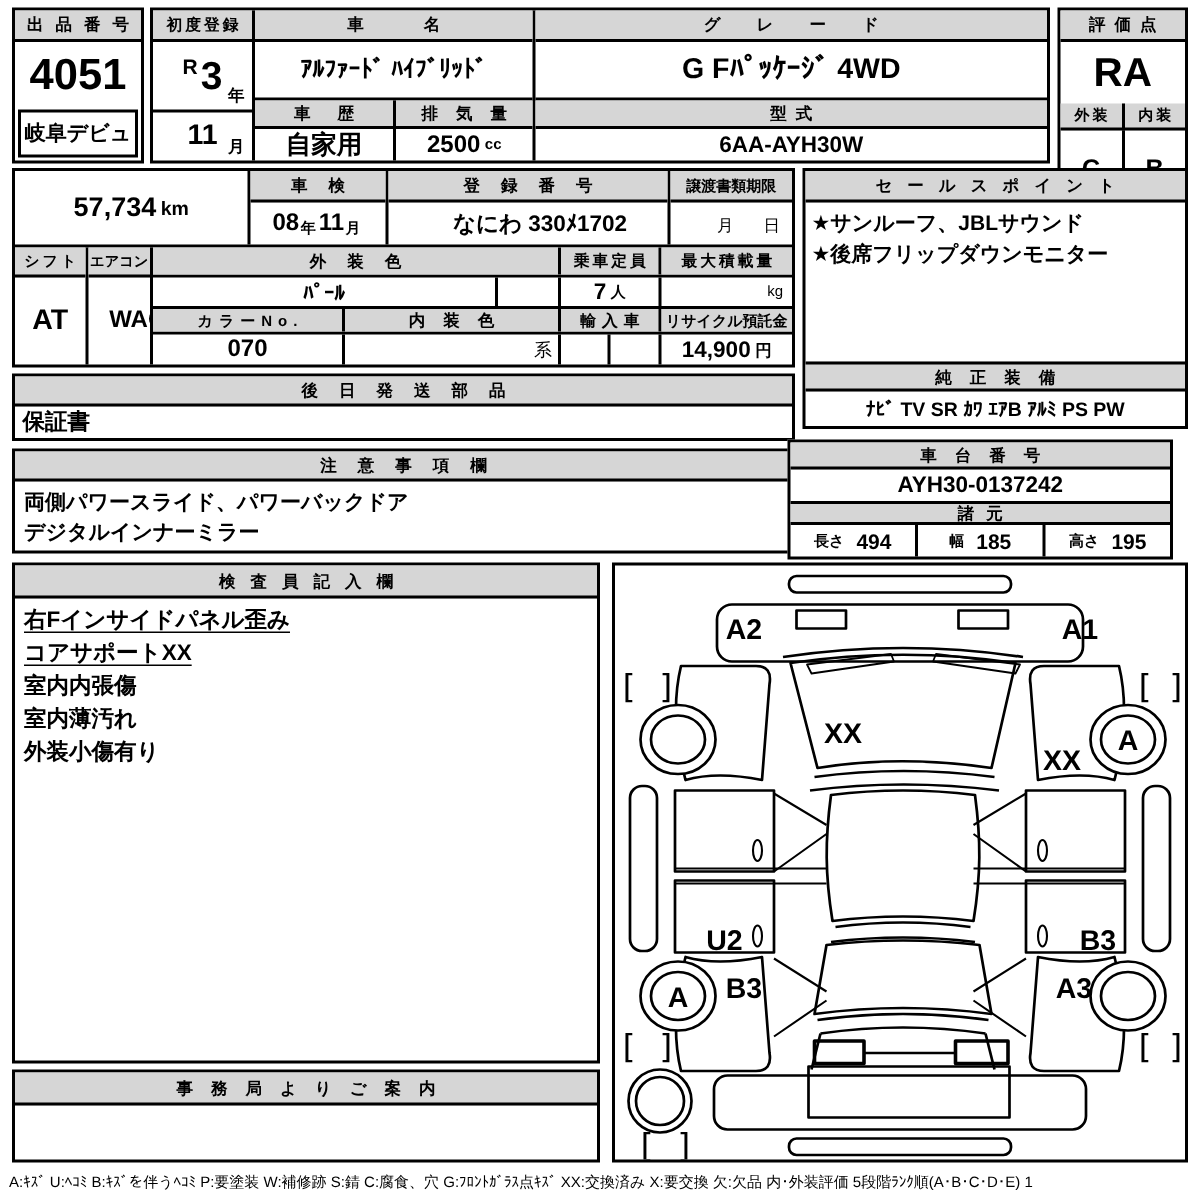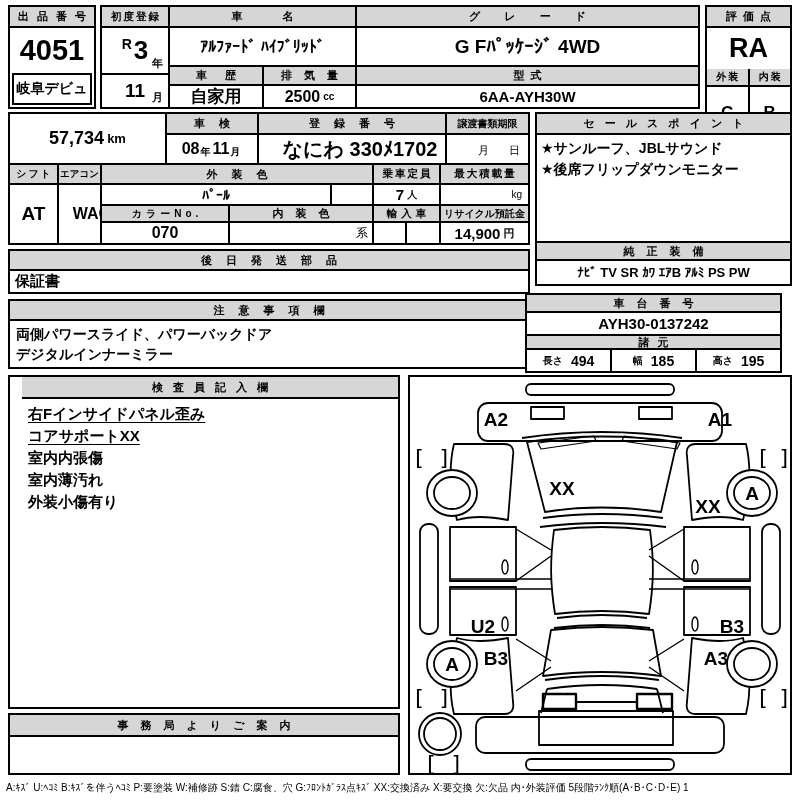--- a/index.html
+++ b/index.html
@@ -51,21 +51,21 @@
   .gradeval { font-size:19px; font-weight:700; }
 
   #b-rating { left:705px; top:5px; width:87px; height:136px; }
   .score { font-size:27px; font-weight:700; height:41px; }
   .cb { font-size:17px; font-weight:700; }
 
   #b-status { left:8px; top:112px; width:522px; height:133px; }
   .mileage { font-size:18px; font-weight:700; }
   .shaken-n { font-size:16px; font-weight:700; }
   .shaken-u { font-size:10px; font-weight:600; margin:6px 2px 0 1px; }
-  .plate { font-size:20px; font-weight:700;margin-left:16px; }
+  .plate { font-size:15px; font-weight:700;margin-left:16px; }
   .transfer { display:flex; justify-content:flex-end; align-items:flex-end; gap:20px;
               padding:0 8px 5px 0; font-size:11px; }
   .shift { font-size:19px; font-weight:700; }
   .wac { font-size:16px; font-weight:700;padding-left:24px; }
 
   #b-parts { left:8px; top:249px; width:522px; height:45px; }
   .left-val { justify-content:flex-start; padding-left:5px; font-size:15px; font-weight:700; }
 
   #b-notes { left:8px; top:299px; width:522px; height:70px; }
   .note-lines { padding:3px 6px; font-size:14px; font-weight:700; line-height:20px; }
@@ -74,21 +74,21 @@
   .sales-pts { flex:1; padding:3px 4px; font-size:14px; font-weight:700; line-height:21px; }
   .equip { font-size:13px; font-weight:700; height:23px; }
   .hd-mid { border-top:2px solid #000; border-bottom:2px solid #000; }
 
   #b-chassis { left:525px; top:293px; width:257px; height:80px;justify-content:center; }
   .chassis-no { font-size:15px; font-weight:700; height:21px; }
   .spec-cell { display:flex; align-items:center; justify-content:center; gap:8px; }
   .spec-l { font-size:10px; font-weight:600; }
   .spec-v { font-size:14px; font-weight:700; }
 
-  #b-inspector { left:8px; top:375px; width:392px; height:334px;padding-left:12px; }
+  #b-inspector { left:8px; top:375px; width:392px; height:334px; }
   .insp { padding:4px 6px; font-size:15px; font-weight:700; line-height:22px; }
   .insp .u { text-decoration:underline; text-underline-offset:3px; }
 
   #b-office { left:8px; top:713px; width:392px; height:62px; }
 
   #b-diagram { left:408px; top:375px; width:384px; height:400px; }
   #b-diagram svg { display:block; }
   .dlabel { font-size:19px; font-weight:bold; text-anchor:middle;
             font-family:"Liberation Sans","DejaVu Sans",sans-serif; }
   .dbracket { font-size:22px; font-weight:normal; font-family:"DejaVu Sans Mono",monospace; }

